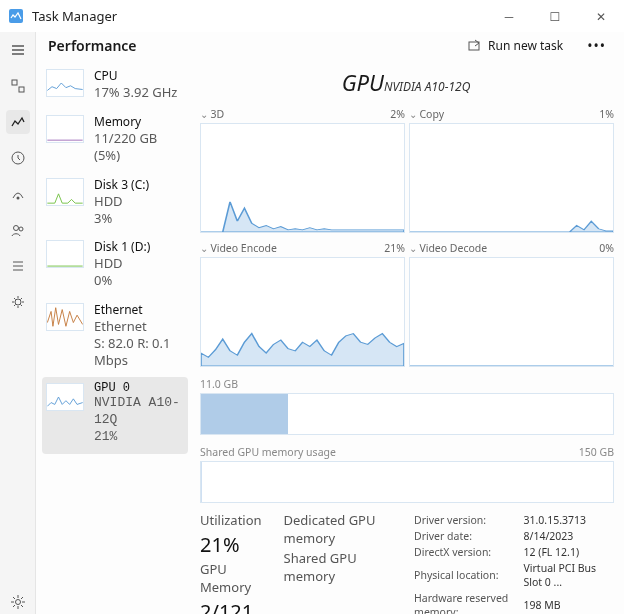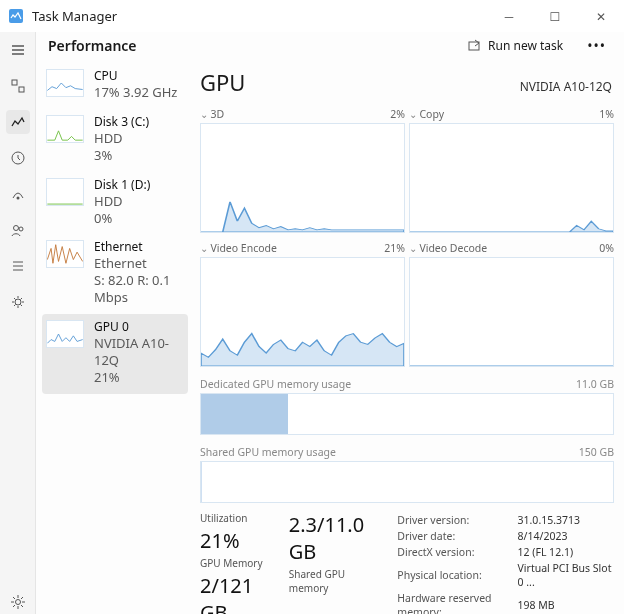--- a/index.html
+++ b/index.html
@@ -16,43 +16,43 @@
   .sidebar .spacer { flex: 1; }
   .main { flex: 1; display: flex; flex-direction: column; background: #fdfdfd; }
   .header { height: 48px; display: flex; align-items: center; padding: 0 12px; }
   .header h1 { font-size: 14px; font-weight: 600; }
   .header .actions { margin-left: auto; display: flex; align-items: center; gap: 10px; }
   .runnew { display: flex; align-items: center; gap: 6px; font-size: 12px; padding: 4px 8px; border-radius: 4px; }
   .dots { font-size: 14px; padding: 4px 6px; letter-spacing: 1px; }
   .content { flex: 1; display: flex; }
   .perf-list { width: 156px; padding: 4px 4px 4px 6px; overflow-y: auto; }
   .perf-item { display: flex; gap: 10px; padding: 4px 4px 8px 4px; border-radius: 4px; }
-  .perf-item.selected { background: #e8e8e8; }
+  .perf-item.selected { background: #e8e8e8; font-family: Liberation Mono, monospace; }
   .spark { width: 38px; height: 28px; border: 1px solid #d9e6f2; background: #fff; margin-top: 2px; flex-shrink: 0; display:flex; align-items:flex-end; }
   .spark svg { width:100%; height:100%; display:block; }
   .perf-text .lbl { font-size: 12px; color: #111; }
   .perf-text .sub { font-size: 13px; color: #5a5a5a; line-height: 1.3; }
   .detail { flex: 1; padding: 8px 10px 6px 8px; display: flex; flex-direction: column; }
-  .detail-head { display: flex; align-items: baseline; justify-content: space-between; padding-right: 2px; }
+  .detail-head { display: flex; align-items: baseline; justify-content: center; padding-right: 2px; font-style: italic; }
   .detail-head h2 { font-size: 22px; font-weight: 400; }
   .detail-head .devname { font-size: 12px; color: #333; }
   .chart-grid { display: grid; grid-template-columns: 1fr 1fr; grid-template-rows: 1fr 1fr; gap: 8px 4px; margin-top: 10px; height: 260px; }
   .chart-box { display: flex; flex-direction: column; }
   .chart-title { display: flex; justify-content: space-between; font-size: 10.5px; color: #666; margin-bottom: 2px; }
   .chart-title .chev::before { content: "⌄"; font-size: 10px; margin-right: 2px; color: #888; }
   .chart { flex: 1; border: 1px solid #d9e6f2; background: #fff; position: relative; }
   .chart svg { position:absolute; inset:0; width:100%; height:100%; }
   .mem-row { margin-top: 10px; }
   .mem-title { display:flex; justify-content:space-between; font-size:10.5px; color:#888; margin-bottom:2px; }
   .mem-bar { height:42px; border:1px solid #d9e6f2; background:#fff; position:relative; }
   .mem-bar .fill { position:absolute; left:0; top:0; bottom:0; background:#cfe0f2; }
   .mem-bar .fill2 { position:absolute; left:0; top:0; bottom:0; background:#b0cce8; }
   .stats { margin-top: auto; display:flex; gap: 20px; font-size: 11px; padding-top:8px; padding-bottom:4px; }
   .stats .col { display:flex; flex-direction:column; gap:2px; }
-  .stats .lab { font-size:10px; color:#555; }
+  .stats .lab { font-size:13px; color:#555; }
   .stats .big { font-size:20px; font-weight:400; color:#111; }
   .stats .details { font-size: 10.5px; color:#333; }
   .stats .details td.k { color:#555; padding-right:12px; }
 </style>
 </head>
 <body>
 
 <div class="titlebar">
   <span class="appicon">
     <svg viewBox="0 0 16 16">
@@ -150,20 +150,32 @@
             </div>
     <div class="perf-text">
       <div class="lbl">CPU</div>
       <div class="sub">17%  3.92 GHz</div>
 
     </div>
           </div>
           <div class="perf-item">
             <div class="spark">
               <svg viewBox="0 0 38 28">
+                <path d="M0 26 L38 26" stroke="#9e6bb8" stroke-width="1" fill="none"></path>
+              </svg>
+            </div>
+    <div class="perf-text">
+      <div class="lbl">Memory</div>
+      <div class="sub">11/220 GB (5%)</div>
+
+    </div>
+          </div>
+          <div class="perf-item">
+            <div class="spark">
+              <svg viewBox="0 0 38 28">
                 <path d="M0 26 L8 26 L12 16 L16 26 L22 26 L26 22 L30 26 L38 26" stroke="#70bf41" stroke-width="1" fill="none"></path>
               </svg>
             </div>
     <div class="perf-text">
       <div class="lbl">Disk 3 (C:)</div>
       <div class="sub">HDD</div>
       <div class="sub">3%</div>
     </div>
           </div>
           <div class="perf-item">
@@ -252,21 +264,20 @@
     <div class="chart">
       <svg viewBox="0 0 100 100" preserveAspectRatio="none">
         <path d="M0 100 L0.0 100.0 L3.6 100.0 L7.1 100.0 L10.7 100.0 L14.3 100.0 L17.9 100.0 L21.4 100.0 L25.0 100.0 L28.6 100.0 L32.1 100.0 L35.7 100.0 L39.3 100.0 L42.9 100.0 L46.4 100.0 L50.0 100.0 L53.6 100.0 L57.1 100.0 L60.7 100.0 L64.3 100.0 L67.9 100.0 L71.4 100.0 L75.0 100.0 L78.6 100.0 L82.1 100.0 L85.7 100.0 L89.3 100.0 L92.9 100.0 L96.4 100.0 L100.0 100.0 L100 100 Z" fill="#d6e6f5" stroke="#5b9bd5" stroke-width="0.8"></path>
       </svg>
     </div>
             </div>
           </div>
 
         <div class="mem-row">
           <div class="mem-title">
-            <span>Dedicated GPU memory usage</span>
             <span>11.0 GB</span>
           </div>
           <div class="mem-bar">
               <div class="fill2" id="dedfill" style="width: 21%;"></div>
             </div>
         </div>
         <div class="mem-row">
           <div class="mem-title">
             <span>Shared GPU memory usage</span>
             <span>150 GB</span>
@@ -277,21 +288,21 @@
         </div>
 
         <div class="stats">
           <div class="col" id="stats-left">
               <div class="lab">Utilization</div>
               <div class="big">21%</div>
               <div class="lab">GPU Memory</div>
               <div class="big">2/121 GB</div>
             </div>
           <div class="col" id="stats-mid">
-              <div class="big">2.3/11.0 GB</div>
+              <div class="lab">Dedicated GPU memory</div>
               <div class="lab">Shared GPU memory</div>
             </div>
           <div class="col">
               <table class="details" id="details-table">
                 <tbody>
                   <tr>
                     <td class="k">Driver version:</td>
                     <td>31.0.15.3713</td>
                   </tr>
                 </tbody>

